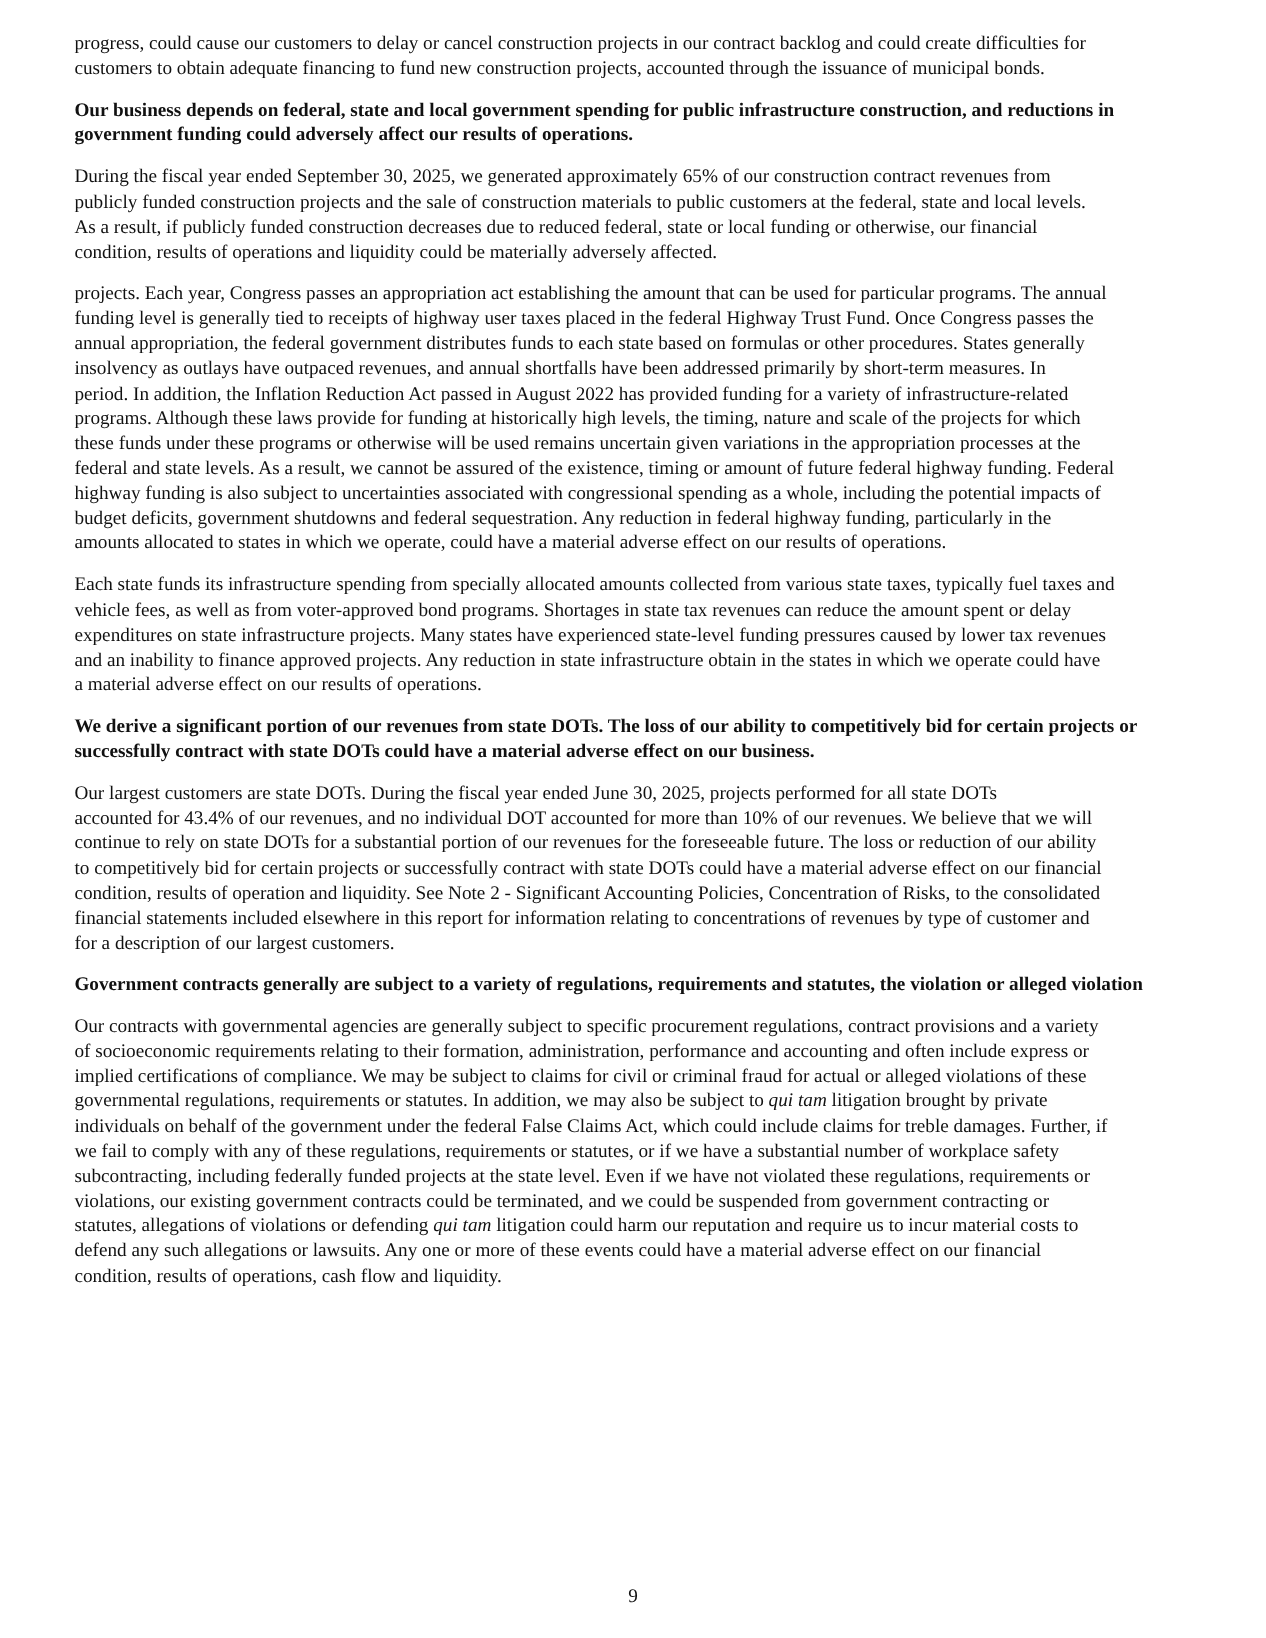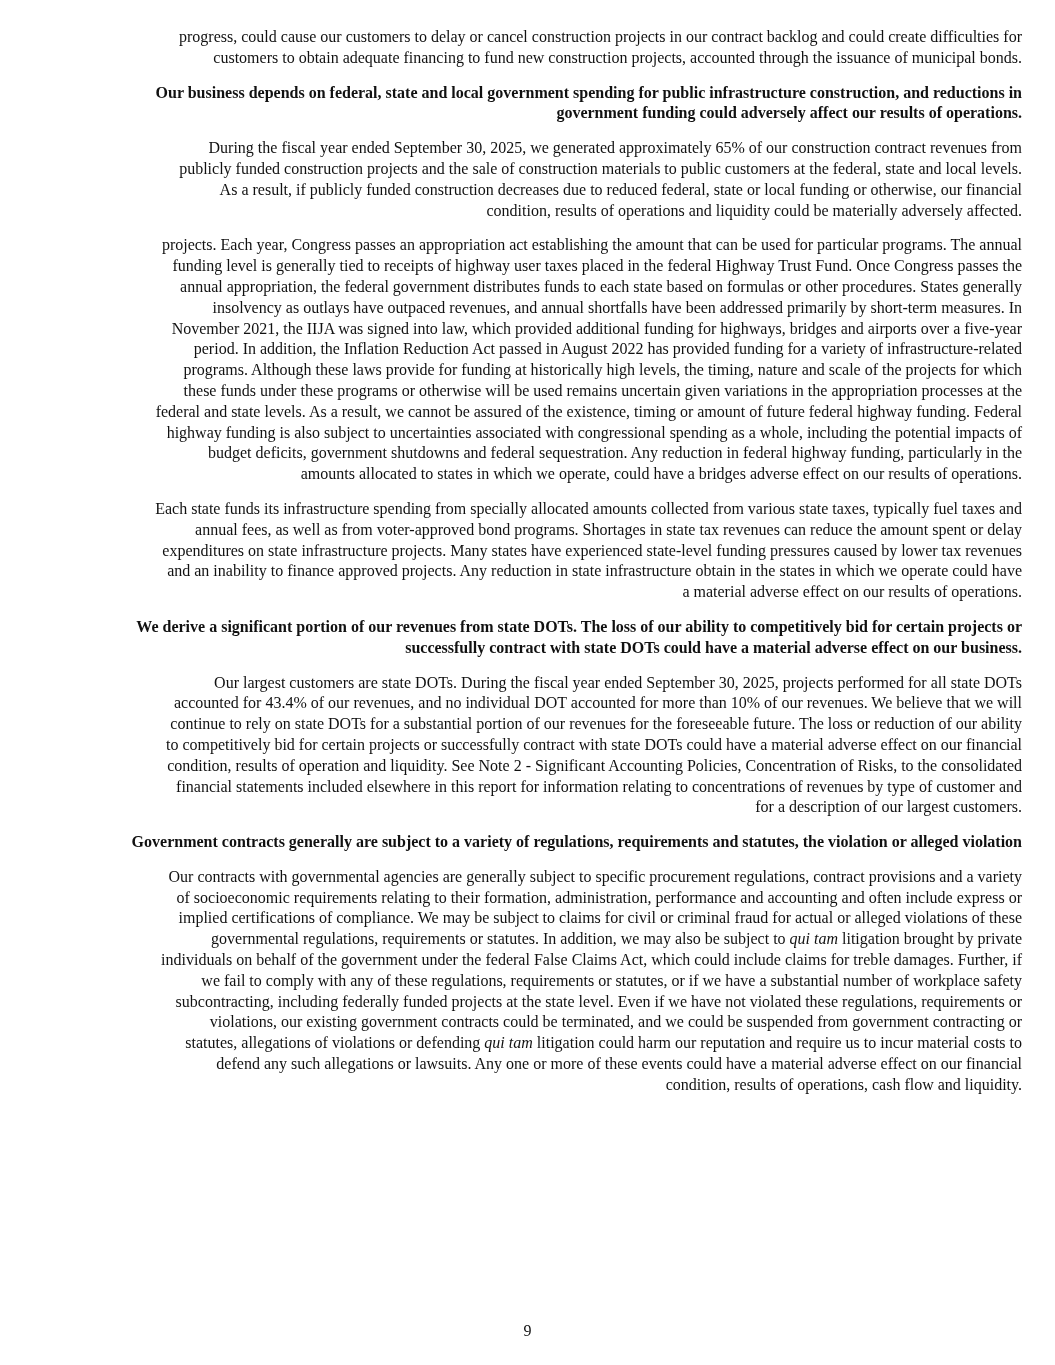--- a/index.html
+++ b/index.html
@@ -2,21 +2,21 @@
 <html><head>
 <meta charset="utf-8">
 <style>
   html, body { margin: 0; padding: 0; background: #ffffff; }
   body { width: 1055px; height: 1365px; position: relative; overflow: hidden; }
   .page {
     position: absolute; left: 62px; top: 27px; width: 960px;
     font-family: "Liberation Serif", serif; font-size: 16px; line-height: 20.8px;
     color: #111111;
   }
-  .para { margin: 0 0 14px 0; white-space: nowrap; text-align: right; }
+  .para { margin: 0 0 14px 0; white-space: nowrap; }
   .heading { font-weight: bold; }
   .line { display: block; }
   .page-number {
     position: absolute; left: 0; width: 1055px; top: 1322px; text-align: center;
     font-family: "Liberation Serif", serif; font-size: 16px; color: #111111;
   }
 </style>
 </head>
 <body>
 
@@ -33,42 +33,41 @@
       <span class="line">During the fiscal year ended September 30, 2025, we generated approximately 65% of our construction contract revenues from</span>
       <span class="line">publicly funded construction projects and the sale of construction materials to public customers at the federal, state and local levels.</span>
       <span class="line">As a result, if publicly funded construction decreases due to reduced federal, state or local funding or otherwise, our financial</span>
       <span class="line">condition, results of operations and liquidity could be materially adversely affected.</span>
     </p>
     <p class="para">
       <span class="line">projects. Each year, Congress passes an appropriation act establishing the amount that can be used for particular programs. The annual</span>
       <span class="line">funding level is generally tied to receipts of highway user taxes placed in the federal Highway Trust Fund. Once Congress passes the</span>
       <span class="line">annual appropriation, the federal government distributes funds to each state based on formulas or other procedures. States generally</span>
       <span class="line">insolvency as outlays have outpaced revenues, and annual shortfalls have been addressed primarily by short-term measures. In</span>
-      <span class="line">November 2021, the IIJA was signed into law, which provided additional funding for highways, bridges and airports over a five-year</span>
       <span class="line">period. In addition, the Inflation Reduction Act passed in August 2022 has provided funding for a variety of infrastructure-related</span>
       <span class="line">programs. Although these laws provide for funding at historically high levels, the timing, nature and scale of the projects for which</span>
       <span class="line">these funds under these programs or otherwise will be used remains uncertain given variations in the appropriation processes at the</span>
       <span class="line">federal and state levels. As a result, we cannot be assured of the existence, timing or amount of future federal highway funding. Federal</span>
       <span class="line">highway funding is also subject to uncertainties associated with congressional spending as a whole, including the potential impacts of</span>
       <span class="line">budget deficits, government shutdowns and federal sequestration. Any reduction in federal highway funding, particularly in the</span>
-      <span class="line">amounts allocated to states in which we operate, could have a bridges adverse effect on our results of operations.</span>
+      <span class="line">amounts allocated to states in which we operate, could have a material adverse effect on our results of operations.</span>
     </p>
     <p class="para">
       <span class="line">Each state funds its infrastructure spending from specially allocated amounts collected from various state taxes, typically fuel taxes and</span>
-      <span class="line">annual fees, as well as from voter-approved bond programs. Shortages in state tax revenues can reduce the amount spent or delay</span>
+      <span class="line">vehicle fees, as well as from voter-approved bond programs. Shortages in state tax revenues can reduce the amount spent or delay</span>
       <span class="line">expenditures on state infrastructure projects. Many states have experienced state-level funding pressures caused by lower tax revenues</span>
       <span class="line">and an inability to finance approved projects. Any reduction in state infrastructure obtain in the states in which we operate could have</span>
       <span class="line">a material adverse effect on our results of operations.</span>
     </p>
     <p class="para heading">
       <span class="line">We derive a significant portion of our revenues from state DOTs. The loss of our ability to competitively bid for certain projects or</span>
       <span class="line">successfully contract with state DOTs could have a material adverse effect on our business.</span>
     </p>
     <p class="para">
-      <span class="line">Our largest customers are state DOTs. During the fiscal year ended September 30, 2025, projects performed for all state DOTs</span>
+      <span class="line">Our largest customers are state DOTs. During the fiscal year ended June 30, 2025, projects performed for all state DOTs</span>
       <span class="line">accounted for 43.4% of our revenues, and no individual DOT accounted for more than 10% of our revenues. We believe that we will</span>
       <span class="line">continue to rely on state DOTs for a substantial portion of our revenues for the foreseeable future. The loss or reduction of our ability</span>
       <span class="line">to competitively bid for certain projects or successfully contract with state DOTs could have a material adverse effect on our financial</span>
       <span class="line">condition, results of operation and liquidity. See Note 2 - Significant Accounting Policies, Concentration of Risks, to the consolidated</span>
       <span class="line">financial statements included elsewhere in this report for information relating to concentrations of revenues by type of customer and</span>
       <span class="line">for a description of our largest customers.</span>
     </p>
     <p class="para heading">
       <span class="line">Government contracts generally are subject to a variety of regulations, requirements and statutes, the violation or alleged violation</span>
     </p>

